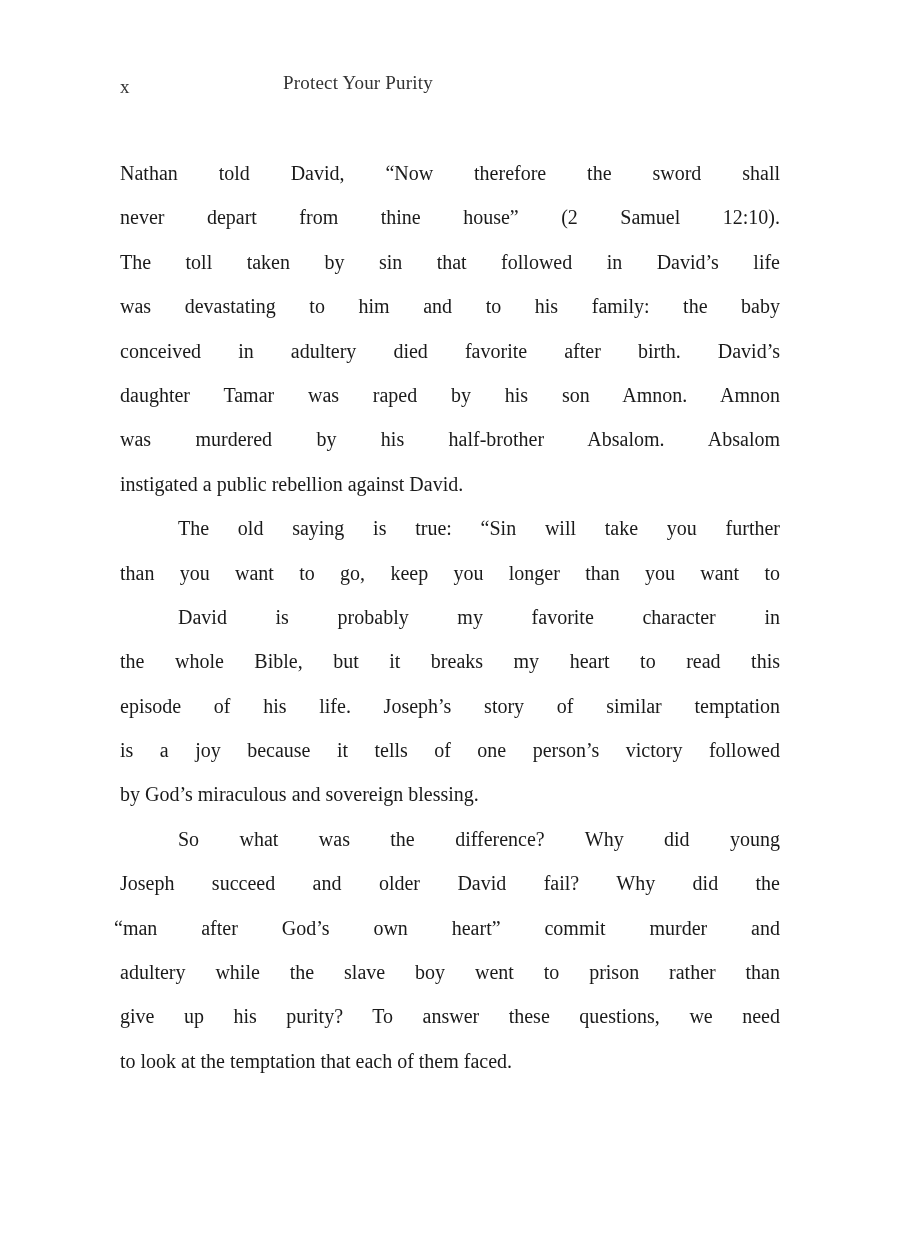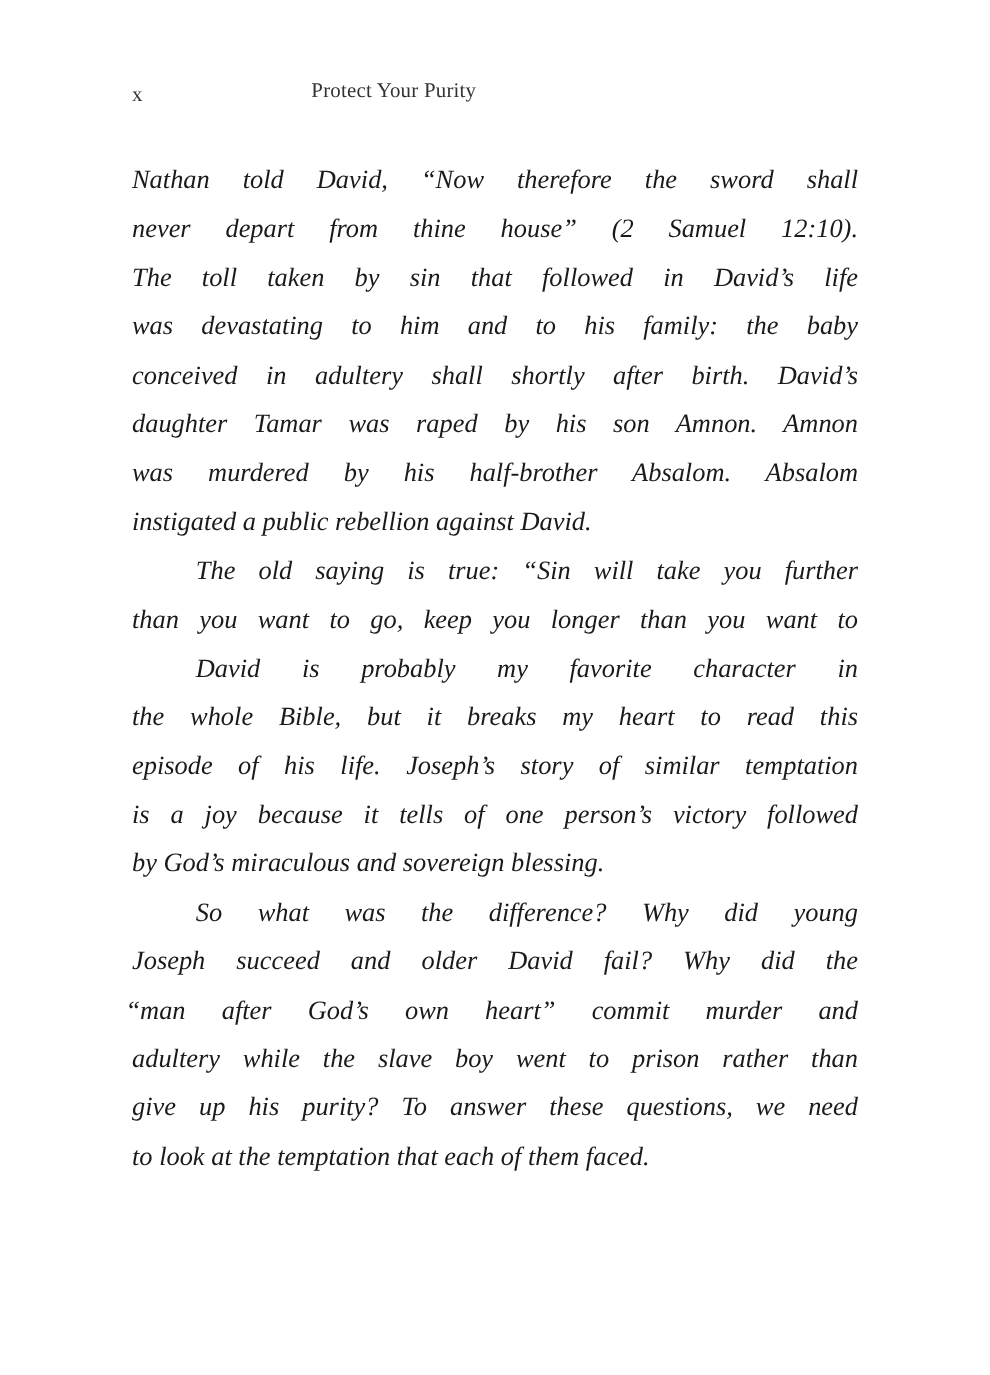--- a/index.html
+++ b/index.html
@@ -34,27 +34,26 @@
       position: absolute;
       left: 0;
       width: 716px;
       text-align: center;
       top: 0;
       letter-spacing: 0.2px;
     }
     .body-text {
       position: absolute;
       left: 120px;
-      top: 142px;
+      top: 151px;
       width: 660px;
-      font-size: 24px;
+      font-size: 20px;
       line-height: 44.4px;
       text-align: justify;
       text-align-last: left;
-      font-style: italic;
     }
     .para {
       margin: 0;
       padding: 0;
     }
     .line {
       display: block;
       text-align: justify;
       text-align-last: justify;
       white-space: nowrap;
@@ -77,21 +76,21 @@
   <span class="page-number">x</span>
   <span class="running-title">Protect Your Purity</span>
 </div>
 
 <div class="body-text">
   <div class="para">
     <span class="line">Nathan told David, “Now therefore the sword shall</span>
     <span class="line">never depart from thine house” (2 Samuel 12:10).</span>
     <span class="line">The toll taken by sin that followed in David’s life</span>
     <span class="line">was devastating to him and to his family: the baby</span>
-    <span class="line">conceived in adultery shall shortly after birth. David’s</span>
+    <span class="line">conceived in adultery died favorite after birth. David’s</span>
     <span class="line">daughter Tamar was raped by his son Amnon. Amnon</span>
     <span class="line">was murdered by his half-brother Absalom. Absalom</span>
     <span class="line last">instigated a public rebellion against David.</span>
   </div>
   <div class="para">
     <span class="line first-indent">The old saying is true: “Sin will take you further</span>
     <span class="line">than you want to go, keep you longer than you want to</span>
   </div>
   <div class="para">
     <span class="line first-indent">David is probably my favorite character in</span>

